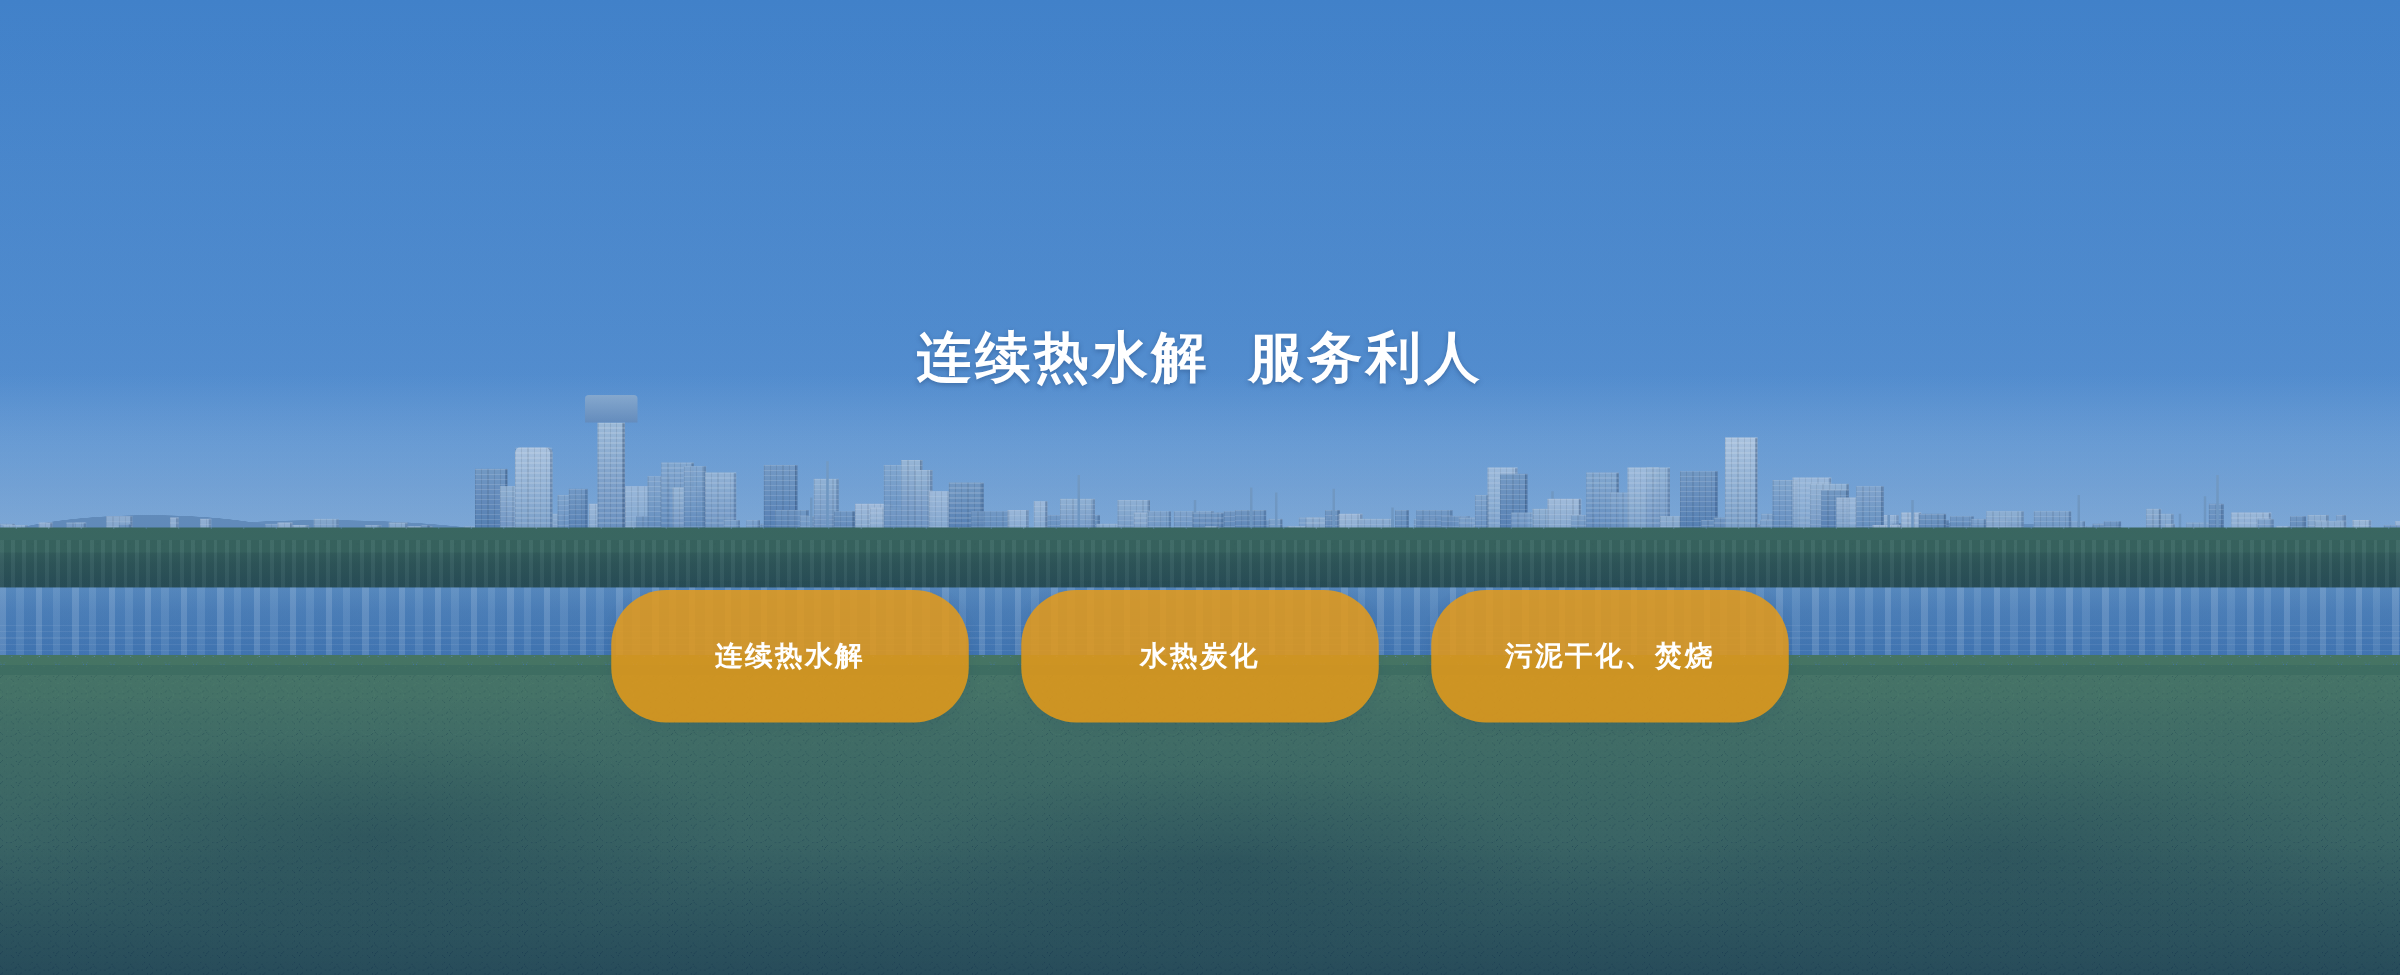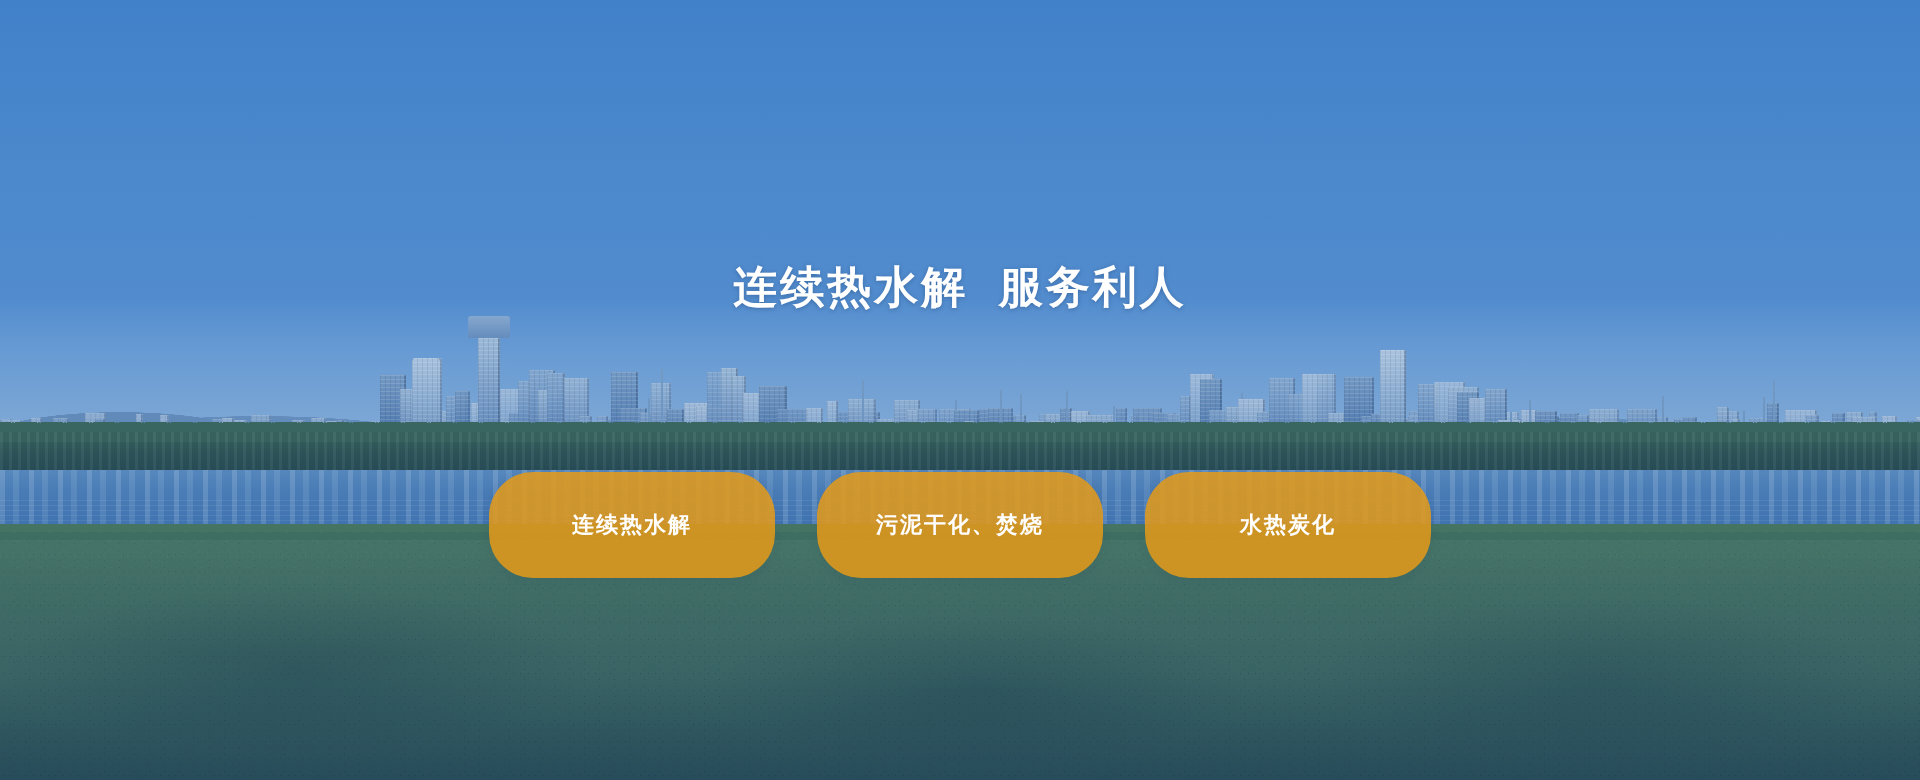--- a/index.html
+++ b/index.html
@@ -503,18 +503,18 @@
   </div>
 
   <div class="tint"></div>
 
   <div class="hero">
     <div class="hero-title">连续热水解  服务利人</div>
 
 
     <div class="btnrow">
       <div class="pill">连续热水解</div>
+      <div class="pill">水热炭化</div>
       <div class="pill">污泥干化、焚烧</div>
-      <div class="pill">水热炭化</div>
     </div>
   </div>
 
 </div>
 
 </body></html>

